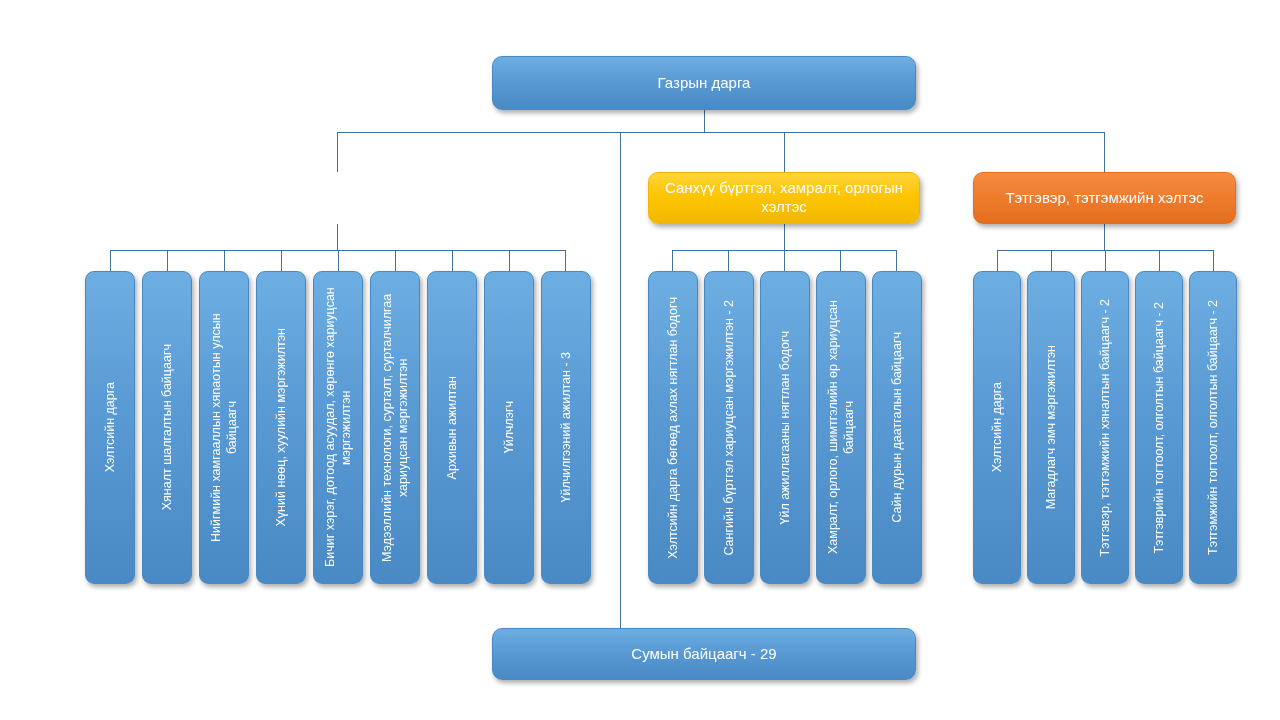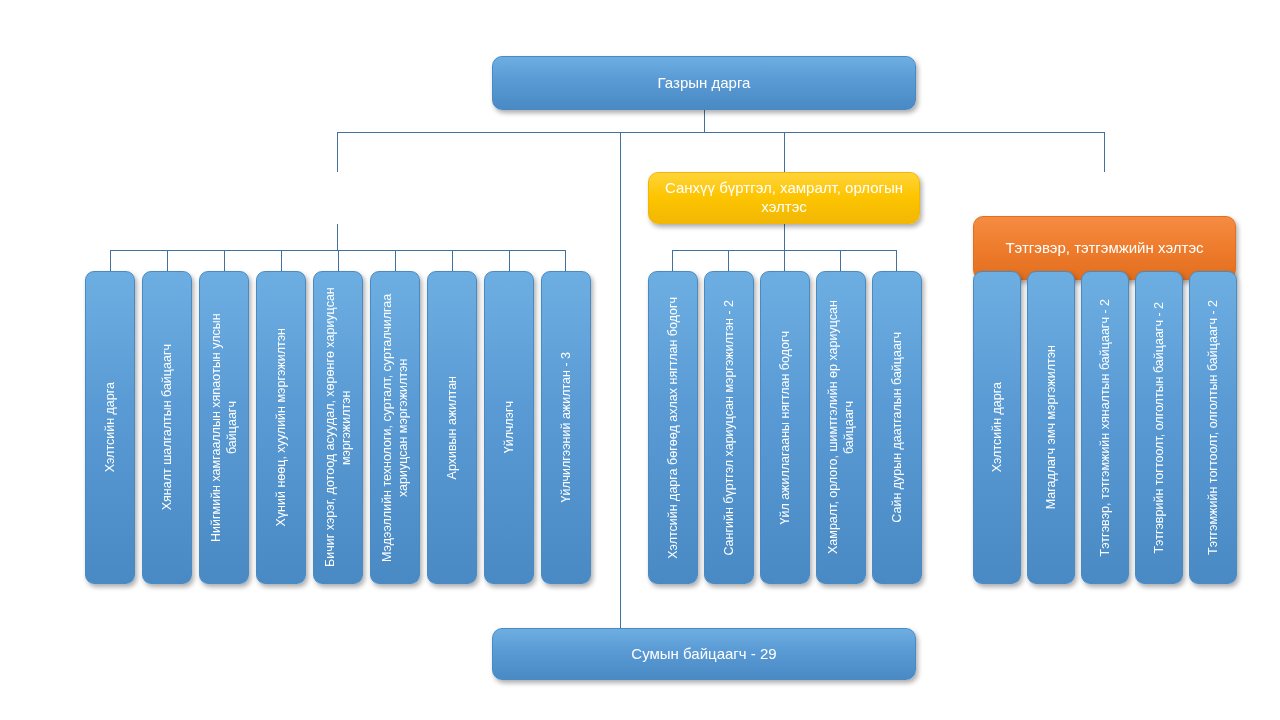--- a/index.html
+++ b/index.html
@@ -112,21 +112,21 @@
 
   <div class="node blue wide" style="left:492px; top:56px; width:424px; height:54px;">
     <span>Газрын дарга</span>
   </div>
 
 
   <div class="node yellow dept" style="left:648px; top:172px; width:272px; height:52px;">
     <span>Санхүү бүртгэл, хамралт, орлогын хэлтэс</span>
   </div>
 
-  <div class="node orange dept" style="left:973px; top:172px; width:263px; height:64px;margin-top:44px;">
+  <div class="node orange dept" style="left:973px; top:172px; width:263px; height:52px;">
     <span>Тэтгэвэр, тэтгэмжийн хэлтэс</span>
   </div>
 
   <div class="node blue leaf" style="left:85px; top:271px; width:50px; height:313px;">
     <span class="vtext">Хэлтсийн дарга</span>
   </div>
   <div class="node blue leaf" style="left:142px; top:271px; width:50px; height:313px;">
     <span class="vtext">Хяналт шалгалтын байцаагч</span>
   </div>
   <div class="node blue leaf" style="left:199px; top:271px; width:50px; height:313px;">

